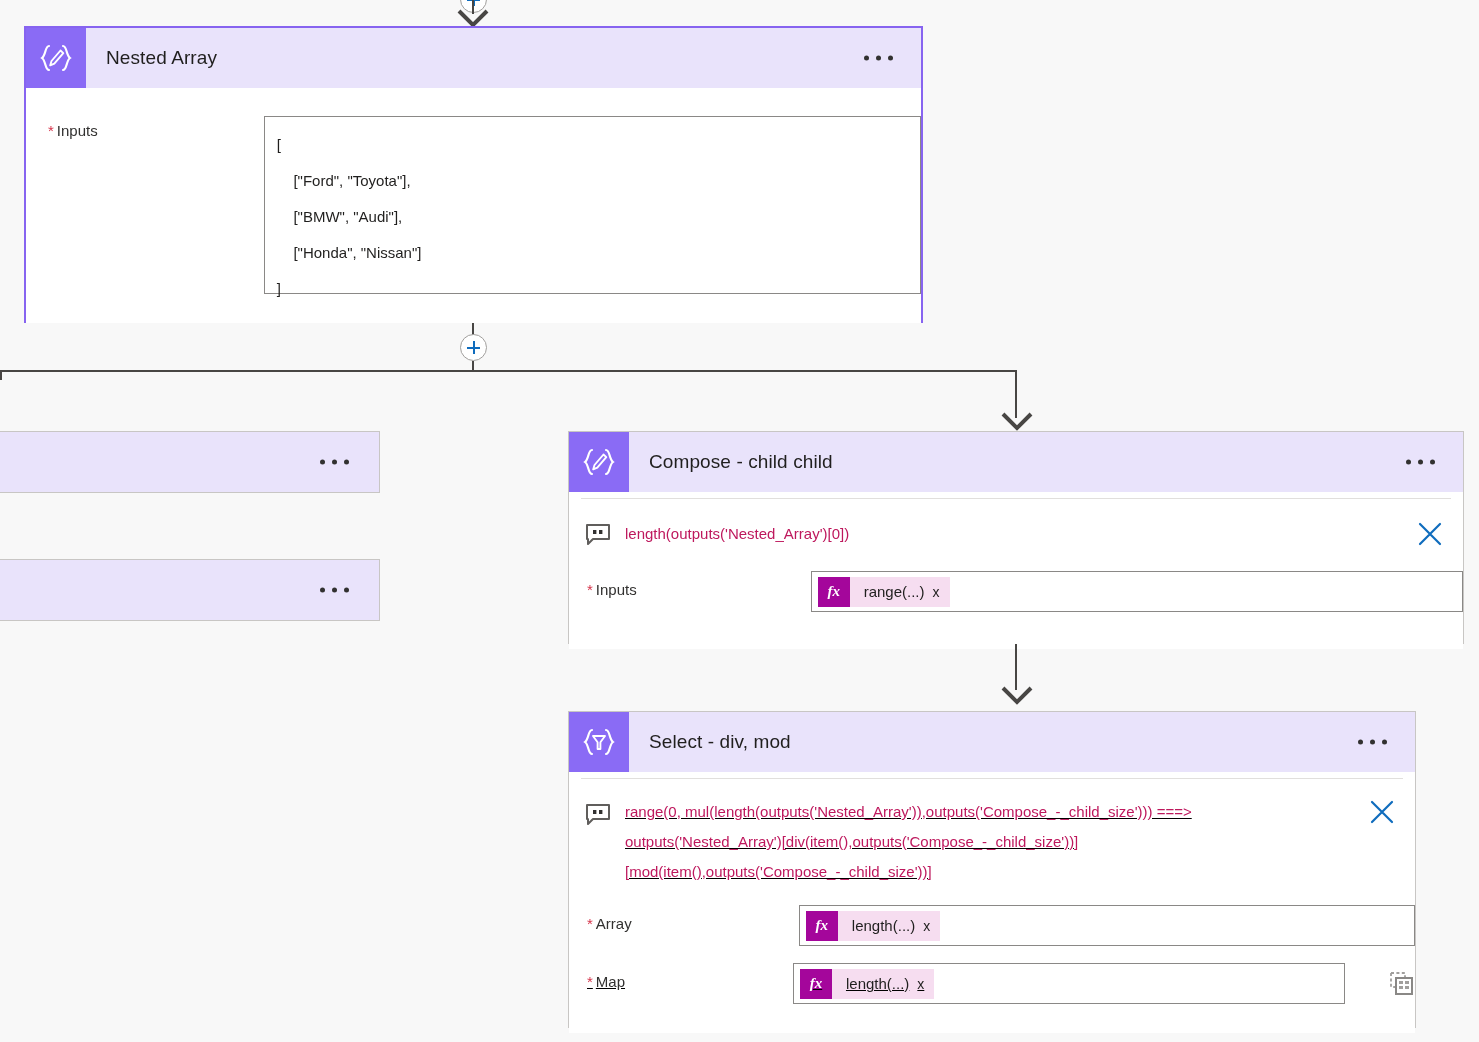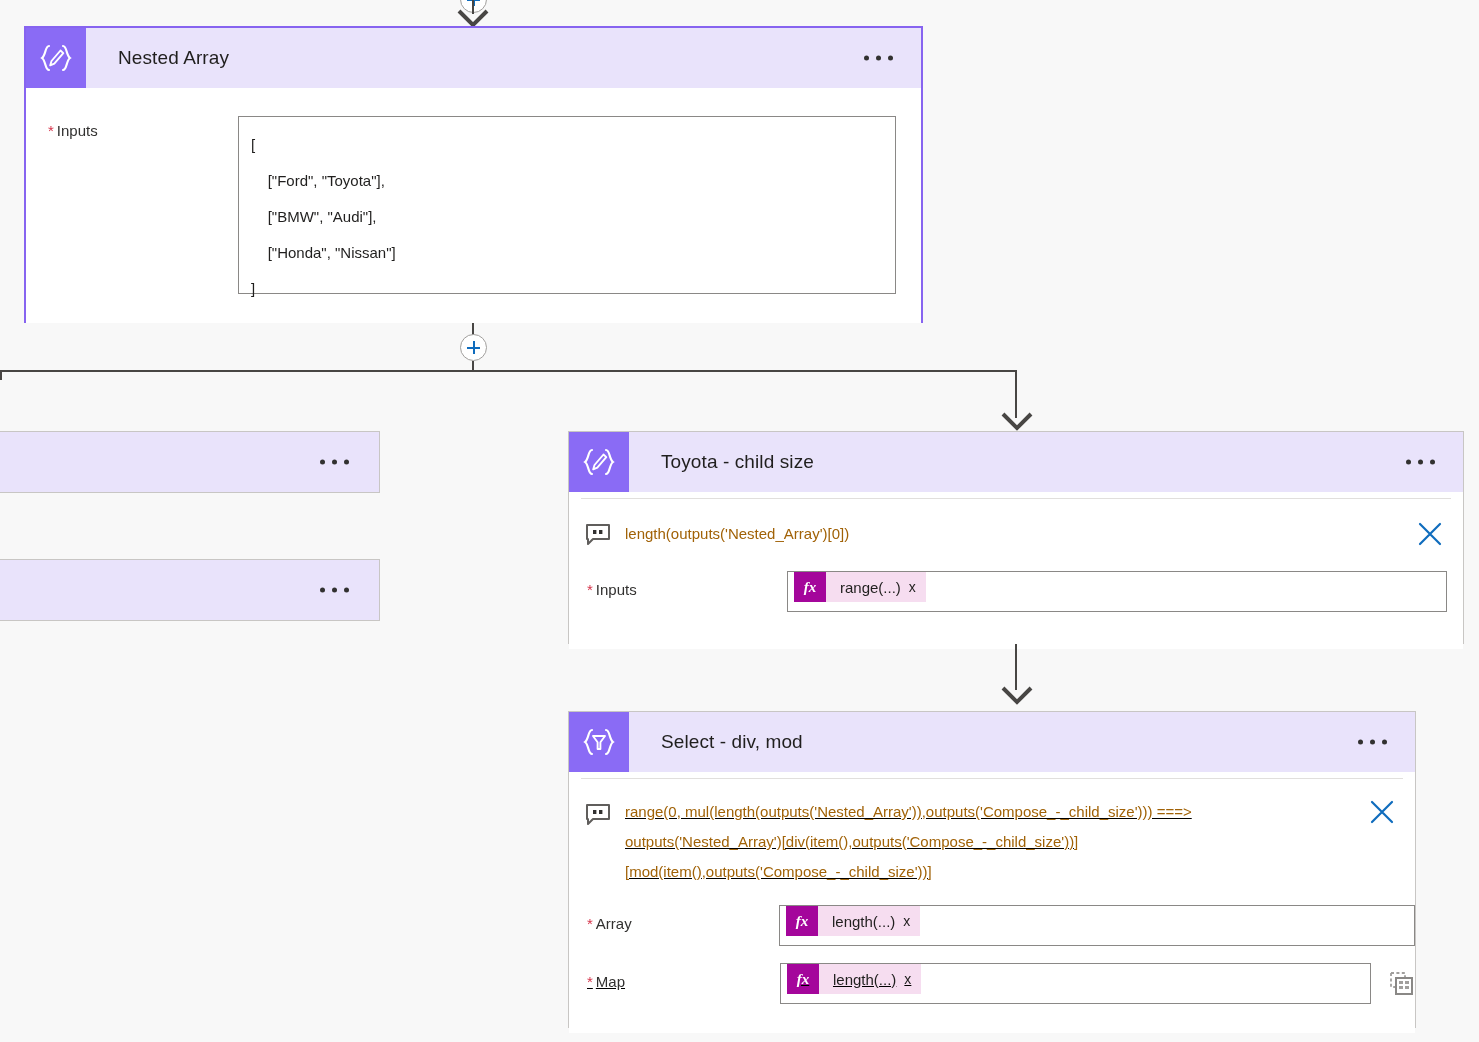--- a/index.html
+++ b/index.html
@@ -38,21 +38,21 @@
     height: 60px;
     background: #8a6bf5;
     flex: 0 0 60px;
     display: flex;
     align-items: center;
     justify-content: center;
   }
   .card-title {
     font-size: 19px;
     color: #201f1e;
-    margin-left: 32px;
+    margin-left: 20px;
     letter-spacing: .1px;
     white-space: nowrap;
   }
   .ellipsis-btn {
     position: absolute;
     right: 22px;
     top: 50%;
     transform: translateY(-50%);
     display: flex;
     gap: 7px;
@@ -74,20 +74,21 @@
   .divider {
     height: 1px;
     background: #e1dfdd;
     margin: 0 12px;
   }
 
   
   .row {
     display: flex;
     align-items: flex-start;
+    gap: 26px;
   }
   .field-label {
     font-size: 15px;
     color: #323130;
     white-space: nowrap;
   }
   .req {
     color: #d6334a;
     margin-right: 3px;
     font-size: 15px;
@@ -102,20 +103,21 @@
     color: #201f1e;
     line-height: 36px;
     white-space: pre;
   }
 
   .token-input {
     border: 1px solid #8a8886;
     background: #fff;
     box-sizing: border-box;
     display: flex;
+    align-items: center;
     padding: 0 6px;
   }
   .token {
     display: inline-flex;
     align-items: center;
     background: #f6ddf0;
     height: 30px;
   }
   .fx-badge {
     width: 32px;
@@ -142,21 +144,21 @@
     cursor: pointer;
   }
 
   
   .comment-row {
     display: flex;
     align-items: flex-start;
   }
   .comment-text {
     font-size: 15px;
-    color: #a16207;
+    color: #be185d;
     line-height: 30px;
     white-space: pre-line;
     flex: 1;
   }
   .close-x {
     flex: 0 0 auto;
     cursor: pointer;
   }
 
   
@@ -269,21 +271,21 @@
 
 <div class="card" style="left:568px; top:431px; width:896px; height:213px;">
   <div class="card-header">
     <div class="card-icon">
       <svg width="38" height="38" viewBox="0 0 38 38">
         <path d="M12 7 C8 7, 9 16, 5 19 C9 22, 8 31, 12 31" fill="none" stroke="#fff" stroke-width="2.1" stroke-linecap="round"></path>
         <path d="M26 7 C30 7, 29 16, 33 19 C29 22, 30 31, 26 31" fill="none" stroke="#fff" stroke-width="2.1" stroke-linecap="round"></path>
         <path d="M23.5 11.5 L14.5 22 L13.2 26.4 L17.3 24.6 L26.3 14.1 Z" fill="none" stroke="#fff" stroke-width="1.9" stroke-linejoin="round"></path>
       </svg>
     </div>
-    <div class="card-title">Toyota - child size</div>
+    <div class="card-title">Compose - child child</div>
     <div class="ellipsis-btn">
       <i></i>
         <i></i>
         <i></i>
     </div>
   </div>
   <div class="card-body" style="height:151px;">
     <div class="divider" style="margin-top:6px;"></div>
 
     <div class="comment-row" style="padding:20px 18px 0 16px;">

